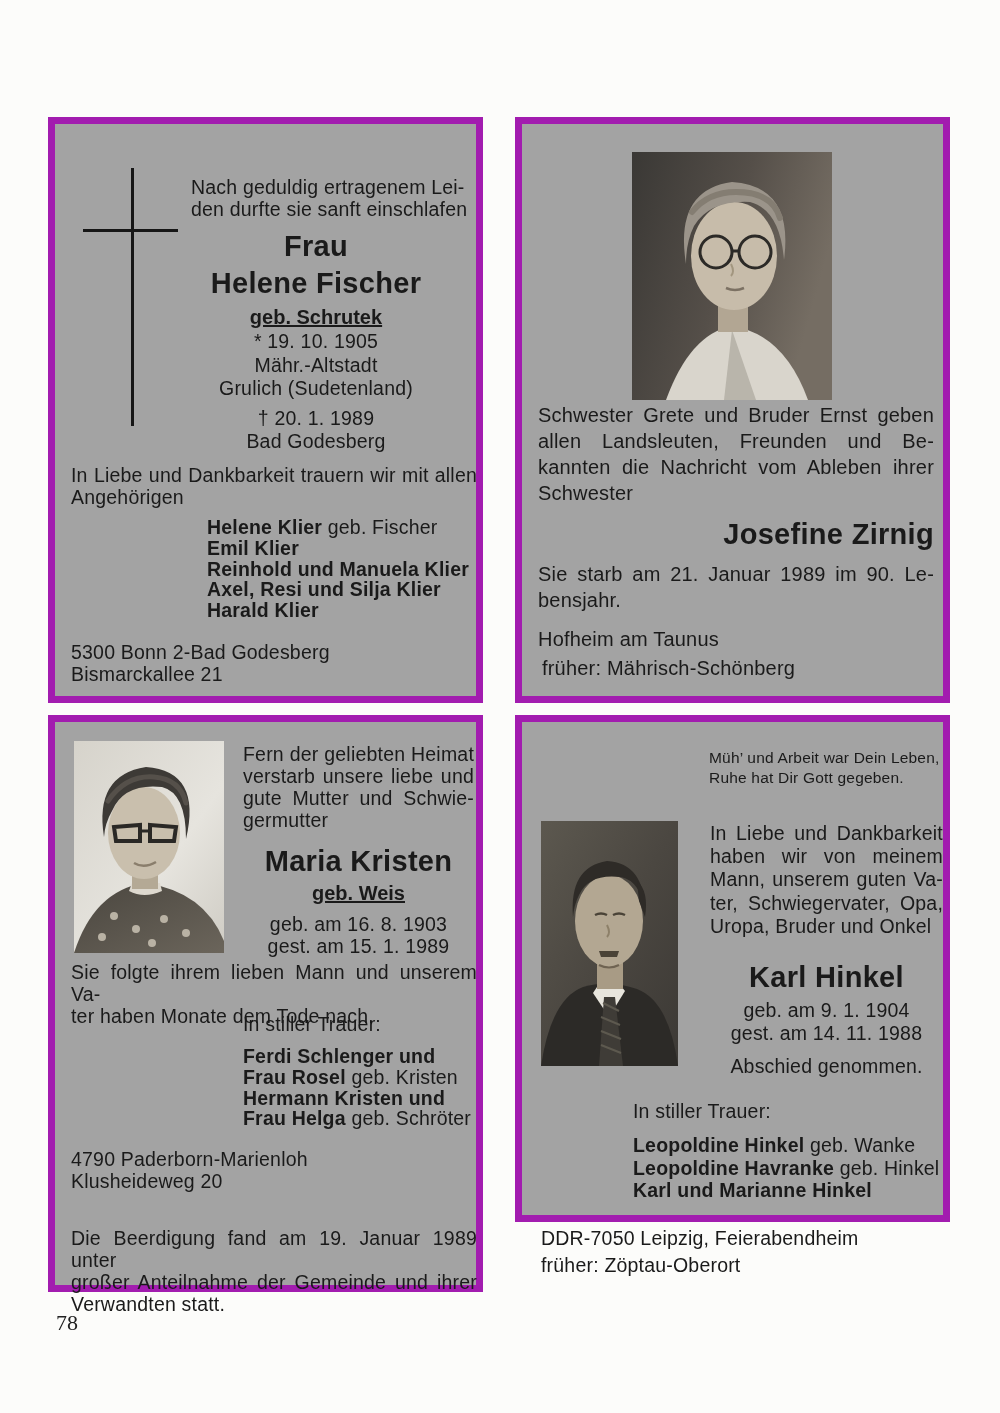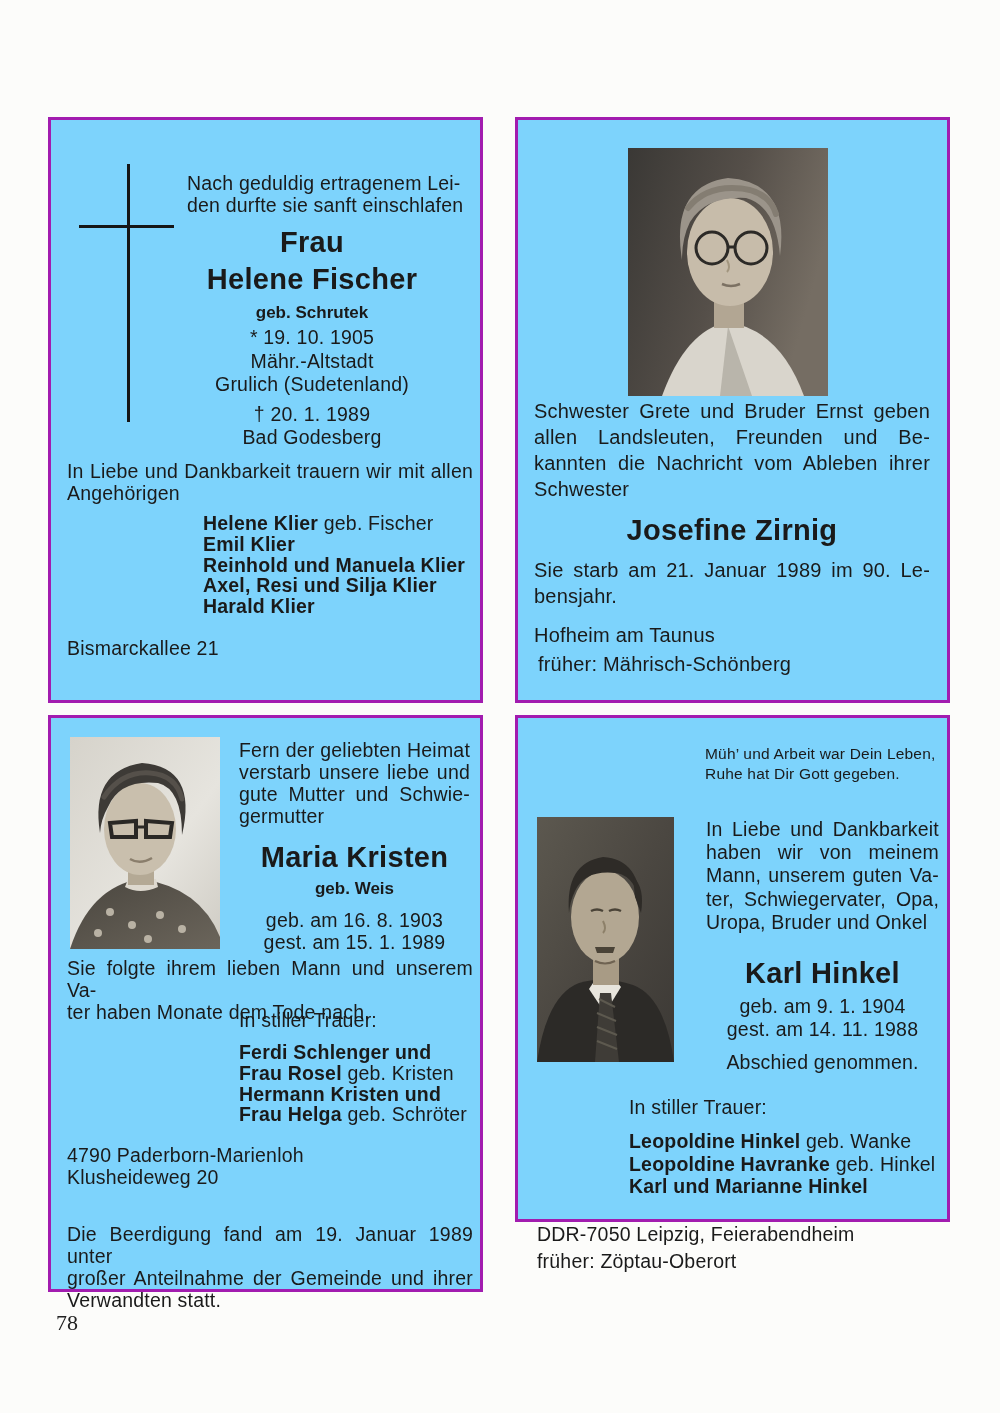--- a/index.html
+++ b/index.html
@@ -4,31 +4,31 @@
 <style>
   * { margin:0; padding:0; box-sizing:border-box; }
   html,body { background:#e9e9e7; }
   .page {
     position:relative; width:1000px; height:1413px; margin:0 auto;
     background:#fcfcfa; color:#1a1a1a;
     font-family:"Liberation Sans", sans-serif;
     overflow:hidden;
   }
   .notice {
-    position:absolute; background:#7dd3fc;
-    border:3px solid #a21caf;
+    position:absolute; background:#a3a3a3;
+    border:7px solid #a21caf;
   }
   .abs { position:absolute; }
   .ctr { text-align:center; }
   .b { font-weight:bold; }
   .body-sm  { font-size:19.5px; line-height:22px; letter-spacing:0.2px; }
   .body-z   { font-size:20px;  line-height:26px; letter-spacing:0.2px; }
   .names    { font-size:19.5px; line-height:20.8px; letter-spacing:0.2px; }
   .big-name { font-size:29px; line-height:37px; font-weight:bold; letter-spacing:0.3px; }
-  .sub-name { font-size:17px; line-height:22px; font-weight:bold; }
+  .sub-name { font-size:20px; line-height:22px; font-weight:bold;text-decoration:underline; }
   .epi      { font-size:15.5px; line-height:19.5px; letter-spacing:0.2px; }
   .jl { text-align:justify; text-align-last:justify; }
   .cross-v, .cross-h { position:absolute; background:#161616; }
   .photo { position:absolute; overflow:hidden; }
   .photo svg { display:block; }
   .pagenum {
     position:absolute; left:48px; top:1310px;
     font-family:"Liberation Serif", serif; font-size:22px; color:#222;margin-left:8px;
   }
 </style>
@@ -74,20 +74,21 @@
 
     <div class="abs names" style="left:152px; top:393px; width:270px;">
       <div><span class="b">Helene Klier</span><span> geb. Fischer</span></div>
       <div><span class="b">Emil Klier</span><span></span></div>
       <div><span class="b">Reinhold und Manuela Klier</span><span></span></div>
       <div><span class="b">Axel, Resi und Silja Klier</span><span></span></div>
       <div><span class="b">Harald Klier</span><span></span></div>
     </div>
 
     <div class="abs body-sm" style="left:16px; top:517px; width:406px;">
+      <div>5300 Bonn 2-Bad Godesberg</div>
       <div>Bismarckallee 21</div>
     </div>
   </div>
 
   <div class="notice" style="left:515px; top:117px; width:435px; height:586px;">
 
     <div class="photo" style="left:110px; top:28px; width:200px; height:248px;">
       <svg width="200" height="248" viewBox="0 0 200 248" xmlns="http://www.w3.org/2000/svg">
         <defs>
           <linearGradient id="zbg" x1="0" y1="0" x2="1" y2="0.35">
@@ -111,21 +112,21 @@
       </svg>
     </div>
 
     <div class="abs body-z" style="left:16px; top:278px; width:396px;">
       <div class="jl">Schwester Grete und Bruder Ernst geben</div>
       <div class="jl">allen Landsleuten, Freunden und Be-</div>
       <div class="jl">kannten die Nachricht vom Ableben ihrer</div>
       <div>Schwester</div>
     </div>
 
-    <div class="abs big-name ctr" style="left:16px; top:392px; width:396px;">Josefine Zirnig</div>
+    <div class="abs big-name ctr" style="left:16px; top:392px; width:396px;text-align:right;">Josefine Zirnig</div>
 
     <div class="abs body-z" style="left:16px; top:437px; width:396px;">
       <div class="jl">Sie starb am 21. Januar 1989 im 90. Le-</div>
       <div>bensjahr.</div>
     </div>
 
     <div class="abs body-z" style="left:16px; top:502px; width:396px;">Hofheim am Taunus</div>
 
     <div class="abs body-z" style="left:0; top:531px; width:396px;margin-left:20px;">früher: Mährisch-Schönberg</div>
   </div>

